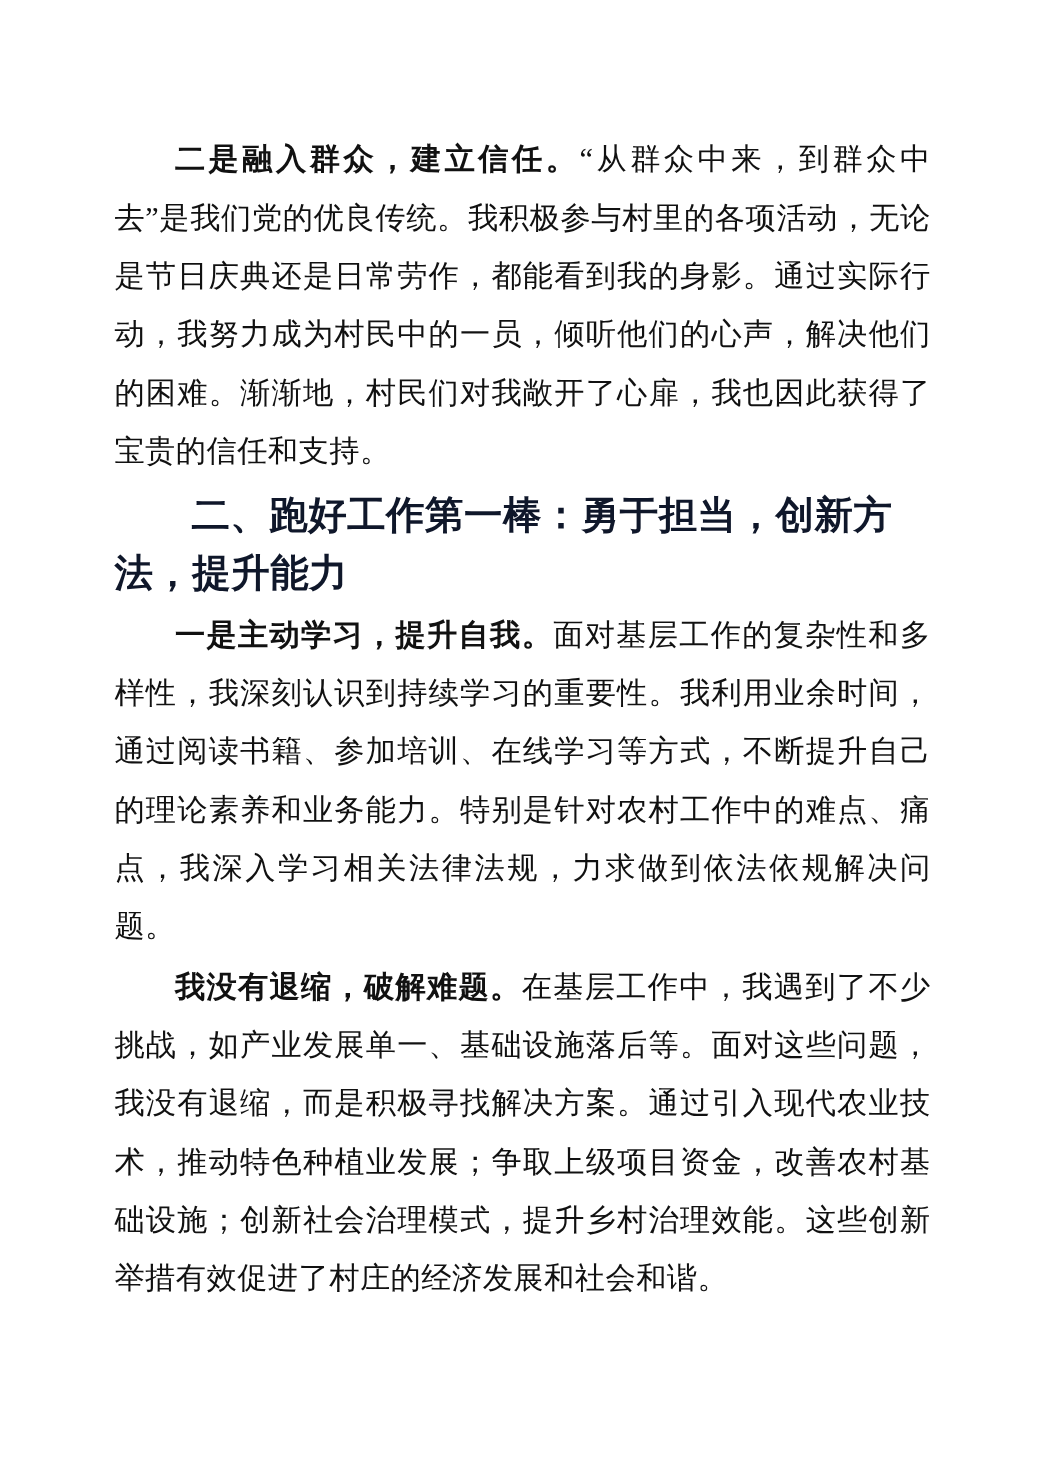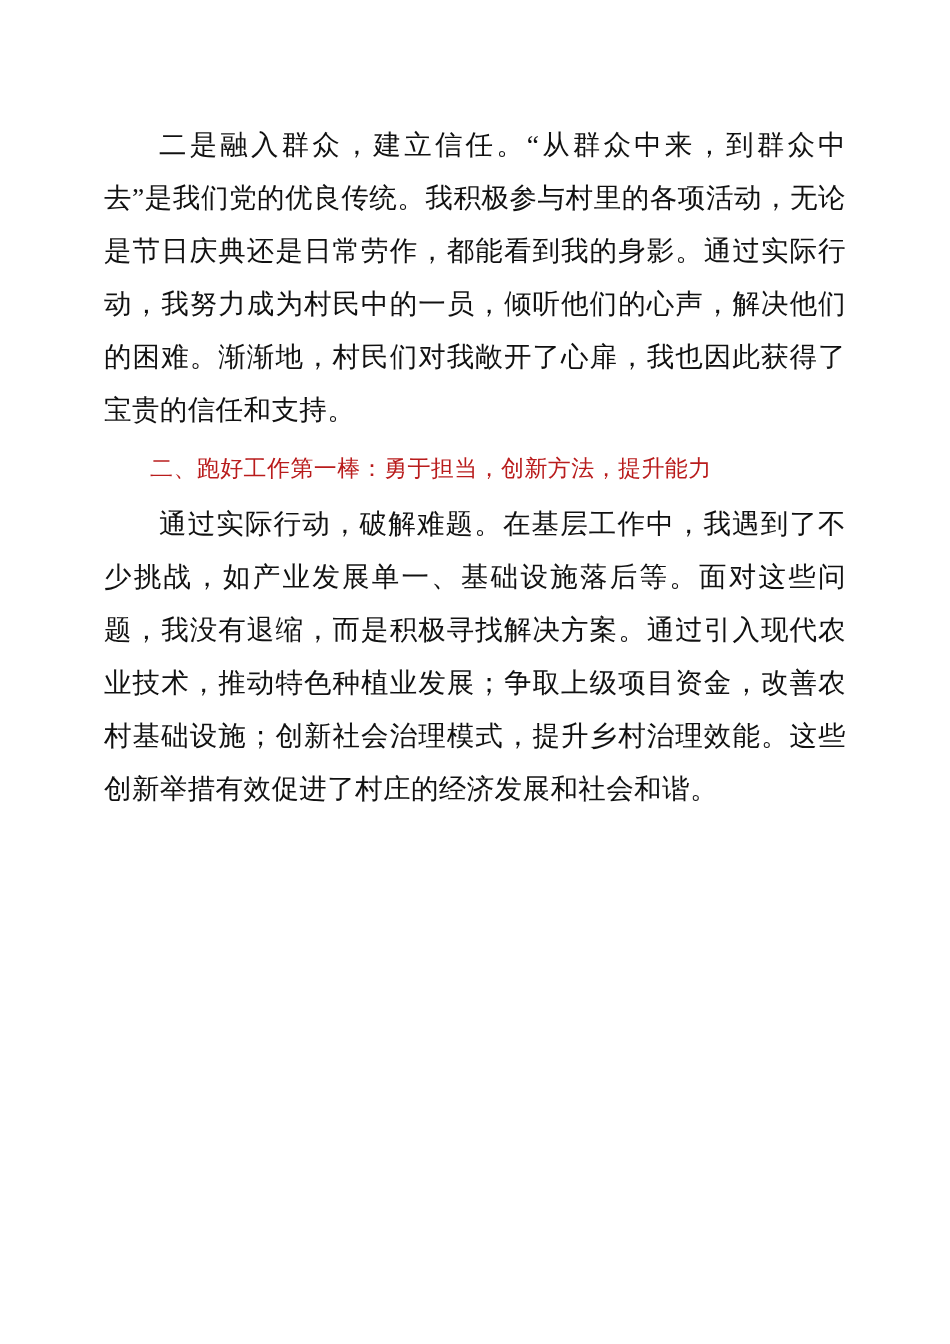--- a/index.html
+++ b/index.html
@@ -29,41 +29,42 @@
     line-height: 53px;
     text-align: justify;
     text-justify: inter-ideograph;
     text-indent: 2em;
     letter-spacing: 0.4px;
     font-family: "Liberation Serif", "DejaVu Serif", serif;
     color: #111111;
   }
   p.heading {
     margin: 6px 0 2px 0;
-    font-size: 23px;
+    font-size: 35px;
     line-height: 53px;
     text-indent: 2em;
-    font-weight: normal;
+    font-weight: bold;
     letter-spacing: 0.4px;
     font-family: "Liberation Sans", "DejaVu Sans", sans-serif;
-    color: #b91c1c;
+    color: #0f172a;
   }
   .lead {
-    font-weight: normal;
+    font-weight: bold;
     font-family: "Liberation Sans", "DejaVu Sans", sans-serif;
   }
 </style>
 </head>
 <body>
 
 <div class="page">
   <div class="doc-body">
 
     <p class="para"><span class="lead">二是融入群众，建立信任。</span><span>“从群众中来，到群众中去”是我们党的优良传统。我积极参与村里的各项活动，无论是节日庆典还是日常劳作，都能看到我的身影。通过实际行动，我努力成为村民中的一员，倾听他们的心声，解决他们的困难。渐渐地，村民们对我敞开了心扉，我也因此获得了宝贵的信任和支持。</span></p>
 
 
     <p class="heading">二、跑好工作第一棒：勇于担当，创新方法，提升能力</p>
 
+    <p class="para"><span class="lead">一是主动学习，提升自我。</span><span>面对基层工作的复杂性和多样性，我深刻认识到持续学习的重要性。我利用业余时间，通过阅读书籍、参加培训、在线学习等方式，不断提升自己的理论素养和业务能力。特别是针对农村工作中的难点、痛点，我深入学习相关法律法规，力求做到依法依规解决问题。</span></p>
 
-    <p class="para"><span class="lead">通过实际行动，破解难题。</span><span>在基层工作中，我遇到了不少挑战，如产业发展单一、基础设施落后等。面对这些问题，我没有退缩，而是积极寻找解决方案。通过引入现代农业技术，推动特色种植业发展；争取上级项目资金，改善农村基础设施；创新社会治理模式，提升乡村治理效能。这些创新举措有效促进了村庄的经济发展和社会和谐。</span></p>
+    <p class="para"><span class="lead">我没有退缩，破解难题。</span><span>在基层工作中，我遇到了不少挑战，如产业发展单一、基础设施落后等。面对这些问题，我没有退缩，而是积极寻找解决方案。通过引入现代农业技术，推动特色种植业发展；争取上级项目资金，改善农村基础设施；创新社会治理模式，提升乡村治理效能。这些创新举措有效促进了村庄的经济发展和社会和谐。</span></p>
 
   </div>
 </div>
 
 </body></html>

